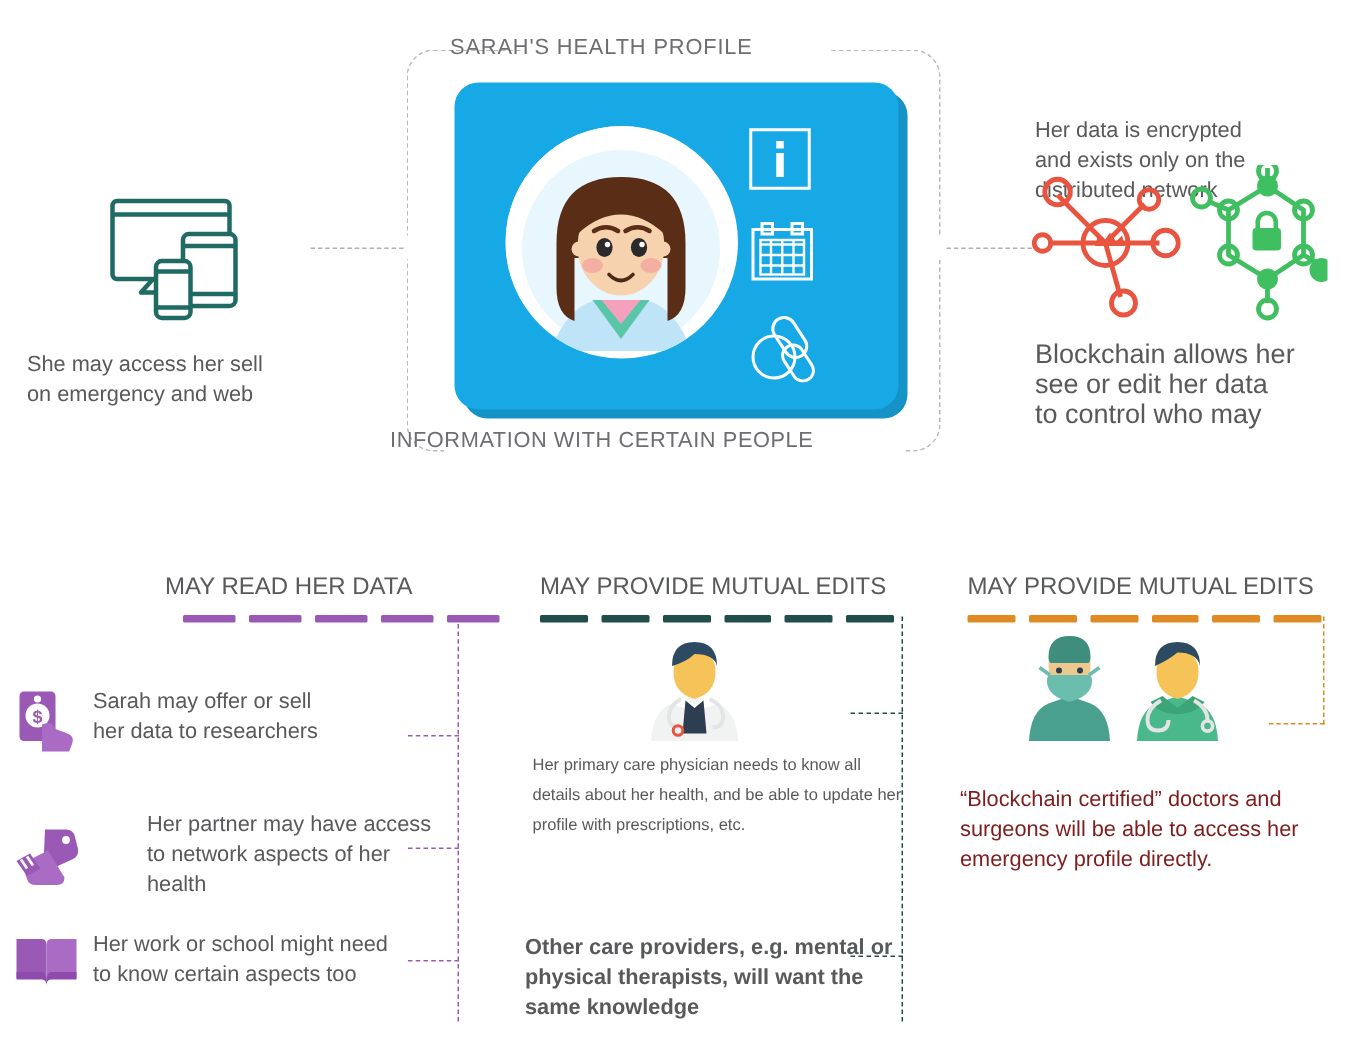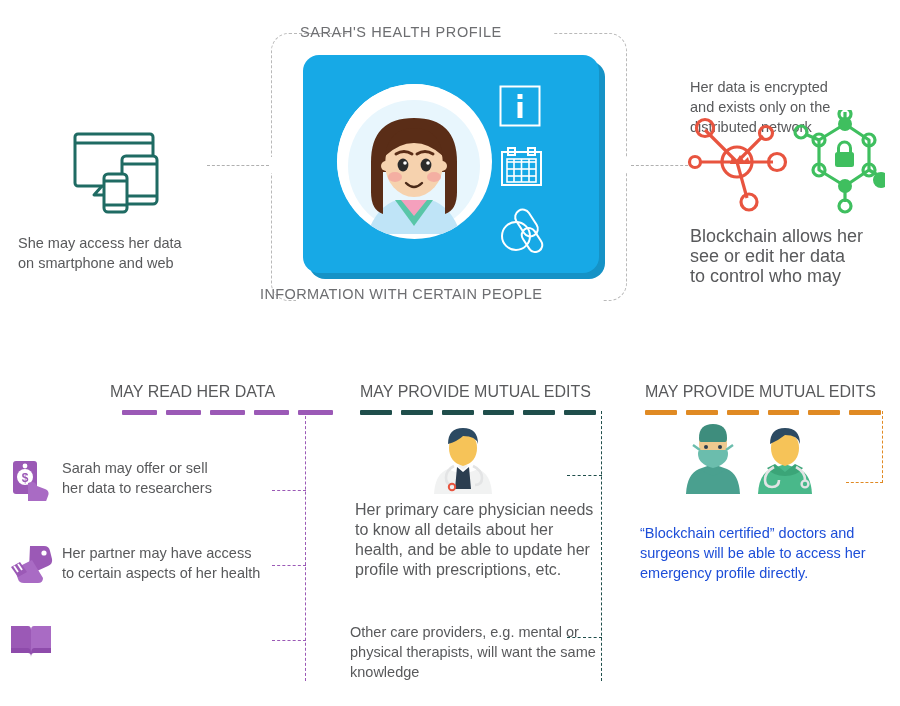--- a/index.html
+++ b/index.html
@@ -72,21 +72,21 @@
   #head-3{left:645px;top:383px;width:236px;}
 
   .dashrow{display:flex;gap:9px;justify-content:center;margin-top:9px;}
   .dashrow i{display:block;width:35px;height:5px;border-radius:1px;}
 
   
   .litem{display:flex;align-items:center;}
   .litem .ic{width:46px;height:46px;flex:0 0 46px;margin-right:8px;}
   .litem .tx{font-size:14.5px;line-height:20px;color:#58595b;}
   #li-1{left:8px;top:455px;width:280px;}
-  #li-2{left:8px;top:540px;width:280px;}
+  #li-2{left:8px;top:540px;width:280px;gap:36px;}
   #li-3{left:8px;top:617px;width:280px;}
 
   
   .vdots{border-left:1px dashed;}
   .hdots2{border-top:1px dashed;}
   #v-purple{left:305px;top:411px;height:270px;border-color:#9b59b6;}
   #p-b1{left:272px;top:490px;width:34px;border-color:#9b59b6;}
   #p-b2{left:272px;top:565px;width:34px;border-color:#9b59b6;}
   #p-b3{left:272px;top:640px;width:34px;border-color:#9b59b6;}
 
@@ -94,32 +94,32 @@
   #t-b1{left:567px;top:475px;width:35px;border-color:#1f4e4b;}
   #t-b2{left:567px;top:637px;width:35px;border-color:#1f4e4b;}
 
   #v-orange{left:882px;top:411px;height:72px;border-color:#e08a23;}
   #o-b1{left:846px;top:482px;width:37px;border-color:#e08a23;}
 
   
   #doctor-icon{left:424px;top:422px;width:78px;height:72px;}
   #mid-text-1{
     left:355px;top:500px;width:250px;
-    font-size:16px;line-height:20px;color:#58595b;
+    font-size:11px;line-height:20px;color:#58595b;
   }
   #mid-text-2{
     left:350px;top:622px;width:260px;
-    font-size:14.5px;line-height:20px;color:#58595b;
+    font-size:14.5px;line-height:20px;color:#58595b;font-weight:bold;
   }
 
   
   #surgeons-icon{left:678px;top:422px;width:140px;height:72px;}
   #right-text{
     left:640px;top:523px;width:260px;
-    font-size:14.5px;line-height:20px;color:#1d4ed8;
+    font-size:14.5px;line-height:20px;color:#7f1d1d;
   }
 </style>
 </head>
 <body>
 
 <div class="abs" id="top-dotted-box"></div>
 
 <div class="abs notch" id="notch-title"></div>
 <div class="abs notch" id="notch-left"></div>
 <div class="abs notch" id="notch-right"></div>
@@ -213,22 +213,22 @@
       <rect x="50" y="26" width="35" height="48" rx="4" fill="#ffffff"></rect>
       <line x1="50" y1="34" x2="85" y2="34"></line>
       <line x1="50" y1="66" x2="85" y2="66"></line>
       <rect x="32" y="44" width="23" height="38" rx="4" fill="#ffffff"></rect>
       <line x1="32" y1="51" x2="55" y2="51"></line>
       <line x1="32" y1="75" x2="55" y2="75"></line>
     </g>
   </svg>
 </div>
 <div class="abs ctext" id="devices-text">
-  <div>She may access her data</div>
-  <div>on smartphone and web</div>
+  <div>She may access her sell</div>
+  <div>on emergency and web</div>
 </div>
 
 <div class="abs ctext" id="encrypt-text">
   <div>Her data is encrypted</div>
   <div>and exists only on the</div>
   <div>distributed network</div>
 </div>
 
 <div class="abs" id="chain-icons">
   <svg width="200" height="105" viewBox="0 0 200 105">
@@ -349,31 +349,35 @@
       <path d="M24 20 l-12 6 q-5 2 -4 7 l2 6 q1 4 6 4 h14 q5 0 5 -5 z" fill="#a96bc4"></path>
       <path d="M12 22 l-9 5 l7 10 l9 -5 z" fill="#9b59b6"></path>
       <g stroke="#ffffff" stroke-width="1.8">
         <line x1="6" y1="26" x2="10" y2="32"></line>
         <line x1="10" y1="24" x2="14" y2="30"></line>
       </g>
     </svg>
   </div>
   <div class="tx">
     <div>Her partner may have access</div>
-    <div>to certain aspects of her health</div>
+    <div>to network aspects of her health</div>
   </div>
 </div>
 
 <div class="abs litem" id="li-3">
   <div class="ic">
     <svg width="46" height="46" viewBox="0 0 46 46">
       <path d="M3 9 h17 q3 0 3 4 v25 q0 -3 -3 -3 h-17 z" fill="#9b59b6"></path>
       <path d="M43 9 h-17 q-3 0 -3 4 v25 q0 -3 3 -3 h17 z" fill="#a96bc4"></path>
       <path d="M20 31 q3 0 3 7 q0 -7 3 -7 h17 v5 h-17 q-3 0 -3 4 q0 -4 -3 -4 h-17 v-5 z" fill="#8e4bab"></path>
     </svg>
+  </div>
+  <div class="tx">
+    <div>Her work or school might need</div>
+    <div>to know certain aspects too</div>
   </div>
 </div>
 
 <div class="abs" id="doctor-icon">
   <svg width="78" height="72" viewBox="0 0 78 72">
     <path d="M10 72 q1 -20 14 -25 l15 -5 l15 5 q13 5 14 25 z" fill="#f1f2f2"></path>
     <path d="M39 12 q-14 0 -14 14 q0 14 14 18 q14 -4 14 -18 q0 -14 -14 -14 z" fill="#f6c358"></path>
     <path d="M24 22 q0 -16 15 -16 q15 0 15 16 q-2 -8 -15 -8 q-5 5 -15 8 z" fill="#2c4a62"></path>
     <path d="M30 41 l9 7 l9 -7 l9 4 q-9 6 -18 6 q-9 0 -18 -6 z" fill="#ffffff"></path>
     <path d="M33 45 l6 5 l6 -5 l2 22 h-16 z" fill="#2c3e50"></path>

